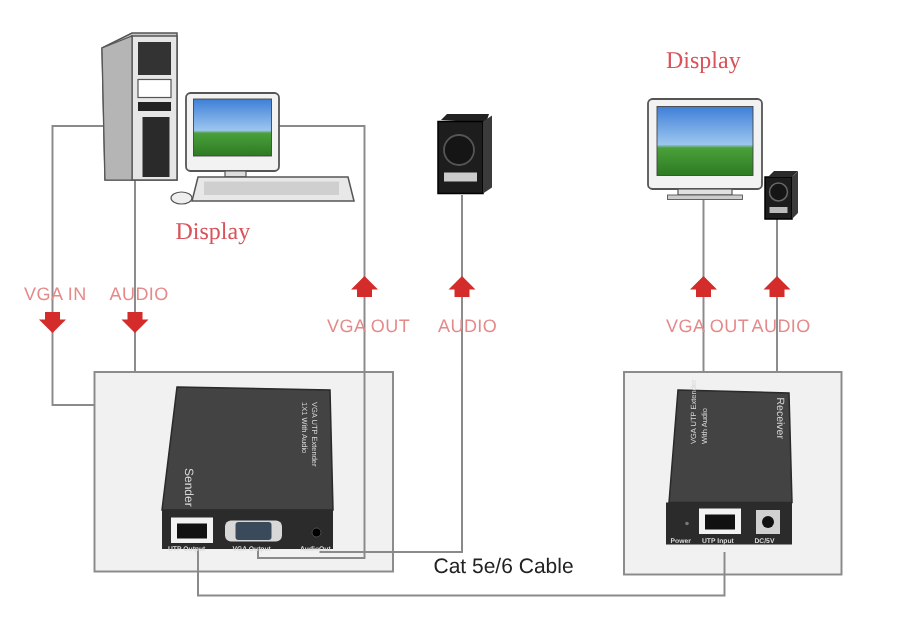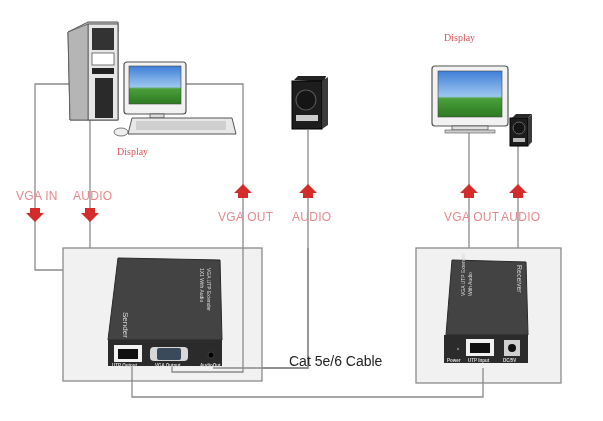--- a/index.html
+++ b/index.html
@@ -1,19 +1,19 @@
 <!DOCTYPE html>
 <html><head>
 <meta charset="utf-8">
 <style>
   html, body { margin:0; padding:0; background:#ffffff; }
   body { width:603px; height:421px; position:relative; overflow:hidden; font-family:"Liberation Sans", sans-serif; }
   svg { position:absolute; left:0; top:0; }
   .lbl { position:absolute; font-family:"Liberation Sans", sans-serif; font-size:12px; color:#e58a8a; letter-spacing:0.3px; white-space:nowrap; }
-  .title { position:absolute; font-family:"Liberation Serif", serif; font-size:10px; color:#d9535a; white-space:nowrap; }
+  .title { position:absolute; font-family:"Liberation Serif", serif; font-size:16px; color:#d9535a; white-space:nowrap; }
   .cable { position:absolute; font-family:"Liberation Sans", sans-serif; font-size:14px; color:#222; white-space:nowrap; }
   .port { position:absolute; font-family:"Liberation Sans", sans-serif; font-size:4.5px; font-weight:bold; color:#dcdcdc; white-space:nowrap; }
   .devtext { position:absolute; font-family:"Liberation Sans", sans-serif; color:#d8d8d8; white-space:nowrap; transform-origin:left top; }
 </style>
 </head>
 <body>
 
 <svg width="603" height="421" viewBox="0 0 603 421">
 
   <g stroke="#8a8a8a" stroke-width="1.3" fill="none">
@@ -127,21 +127,21 @@
 <div class="title" style="left:117px;top:146px;">Display</div>
 <div class="title" style="left:444px;top:32px;">Display</div>
 
 <div class="lbl" style="left:16px;top:189px;">VGA IN</div>
 <div class="lbl" style="left:73px;top:189px;">AUDIO</div>
 <div class="lbl" style="left:218px;top:210px;">VGA OUT</div>
 <div class="lbl" style="left:292px;top:210px;">AUDIO</div>
 <div class="lbl" style="left:444px;top:210px;">VGA OUT</div>
 <div class="lbl" style="left:501px;top:210px;">AUDIO</div>
 
-<div class="cable" style="left:289px;top:353px;">Cat 5e/6 Cable</div>
+<div class="cable" style="left:289px;top:369px;">Cat 5e/6 Cable</div>
 
 <div class="devtext" style="left:212px;top:268px;font-size:5px;transform:rotate(90deg);">VGA UTP Extender</div>
 <div class="devtext" style="left:205px;top:268px;font-size:5px;transform:rotate(90deg);">1X1 With Audio</div>
 <div class="devtext" style="left:130px;top:312px;font-size:8px;transform:rotate(90deg);">Sender</div>
 <div class="port" style="left:112px;top:363px;">UTP Output</div>
 <div class="port" style="left:155px;top:363px;">VGA Output</div>
 <div class="port" style="left:200px;top:363px;">AudioOut</div>
 
 <div class="devtext" style="left:460px;top:296px;font-size:5px;transform:rotate(-90deg);">VGA UTP Extender</div>
 <div class="devtext" style="left:467px;top:296px;font-size:5px;transform:rotate(-90deg);">With Audio</div>

